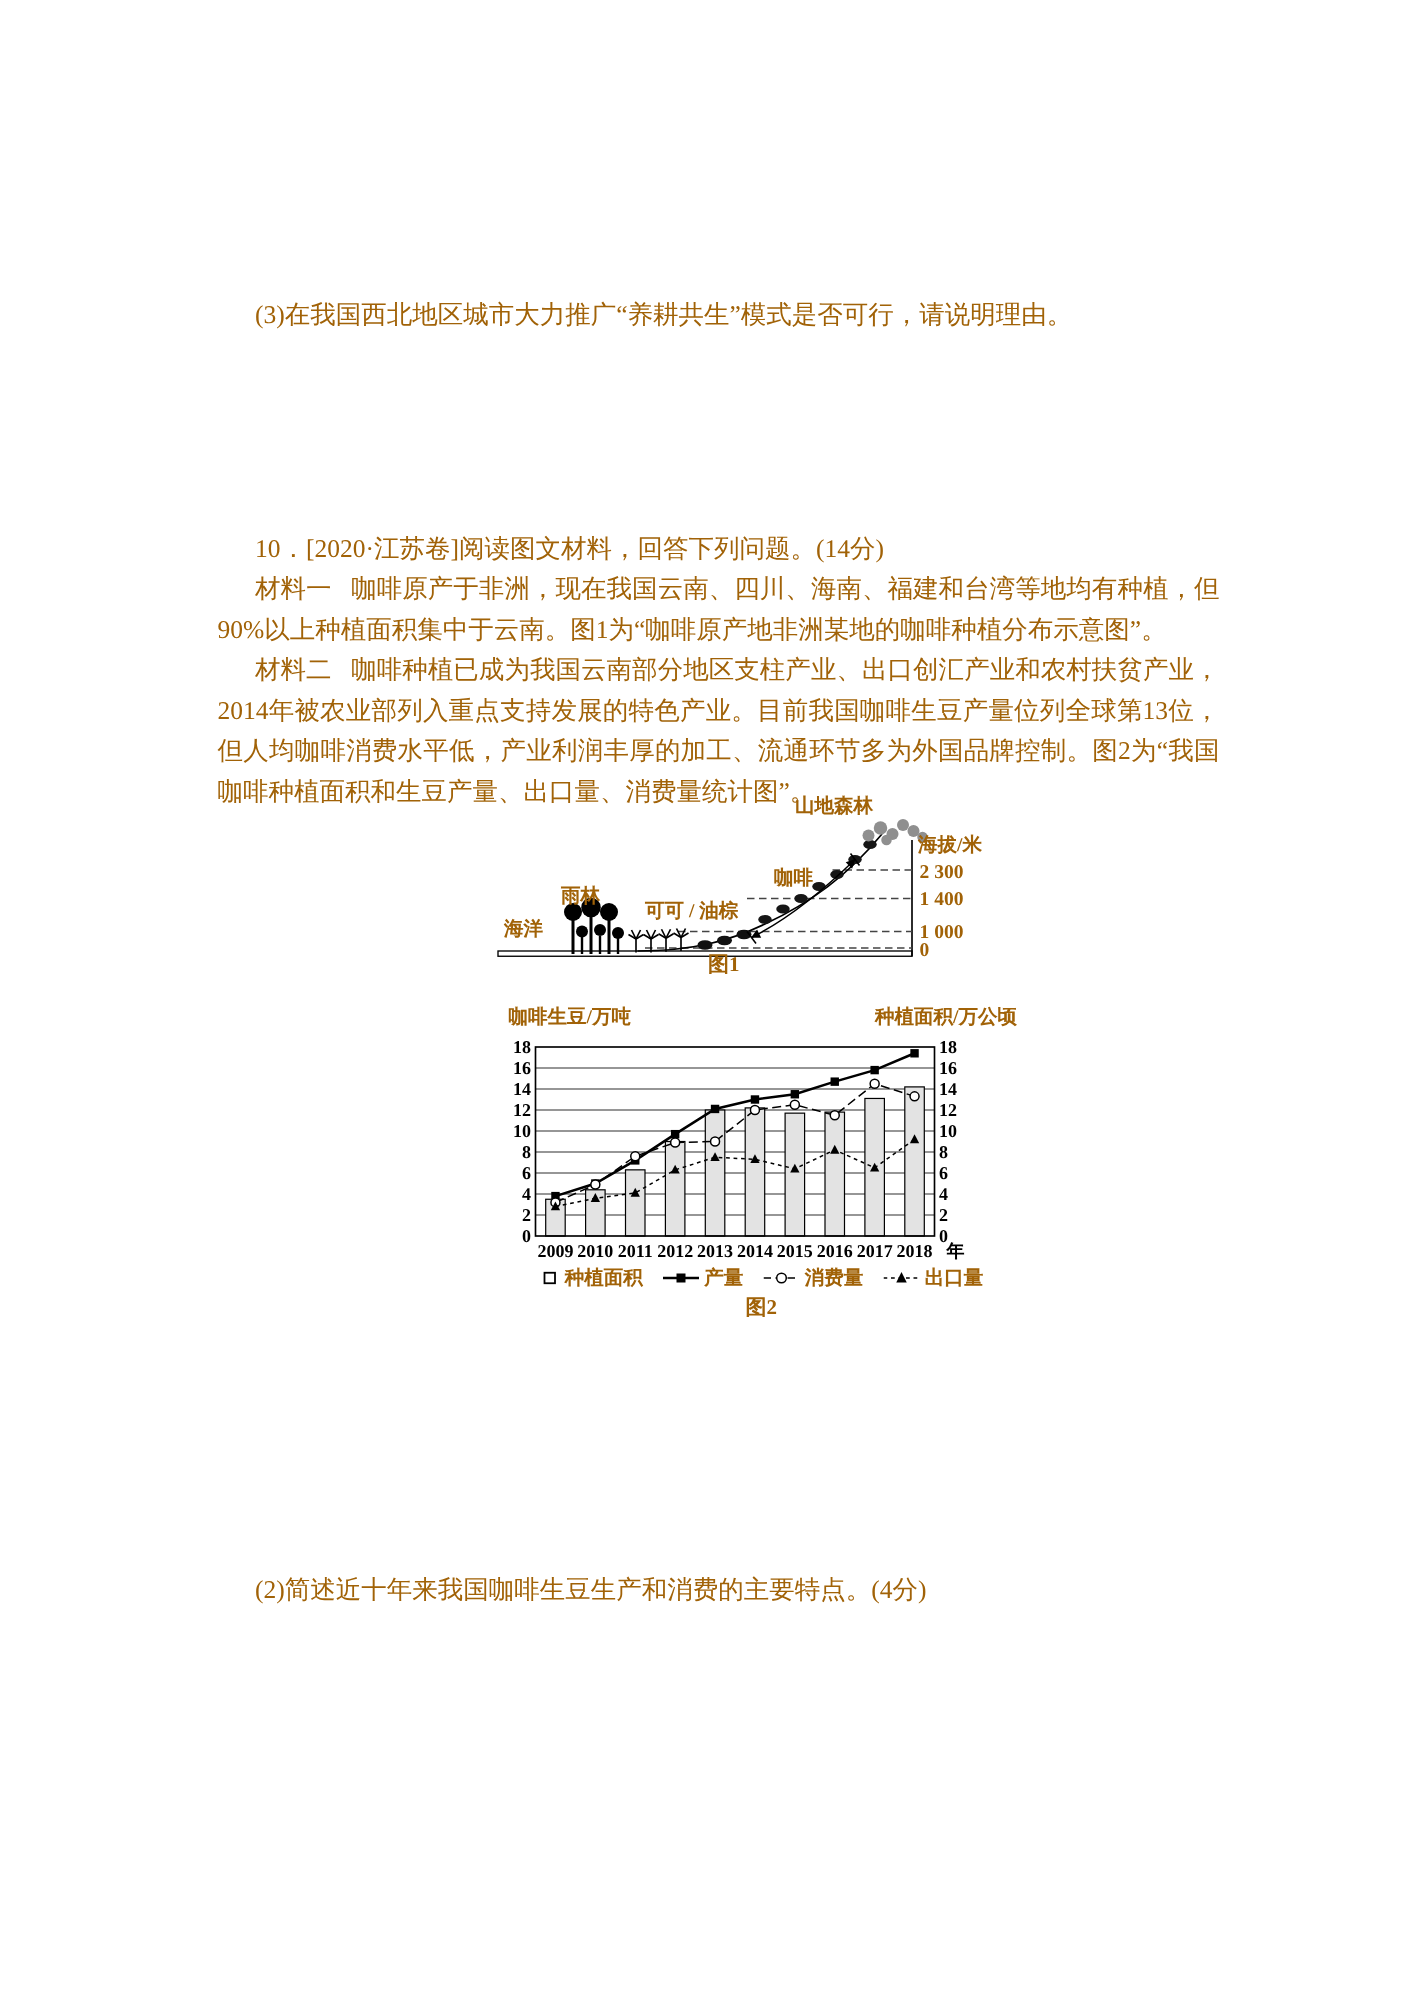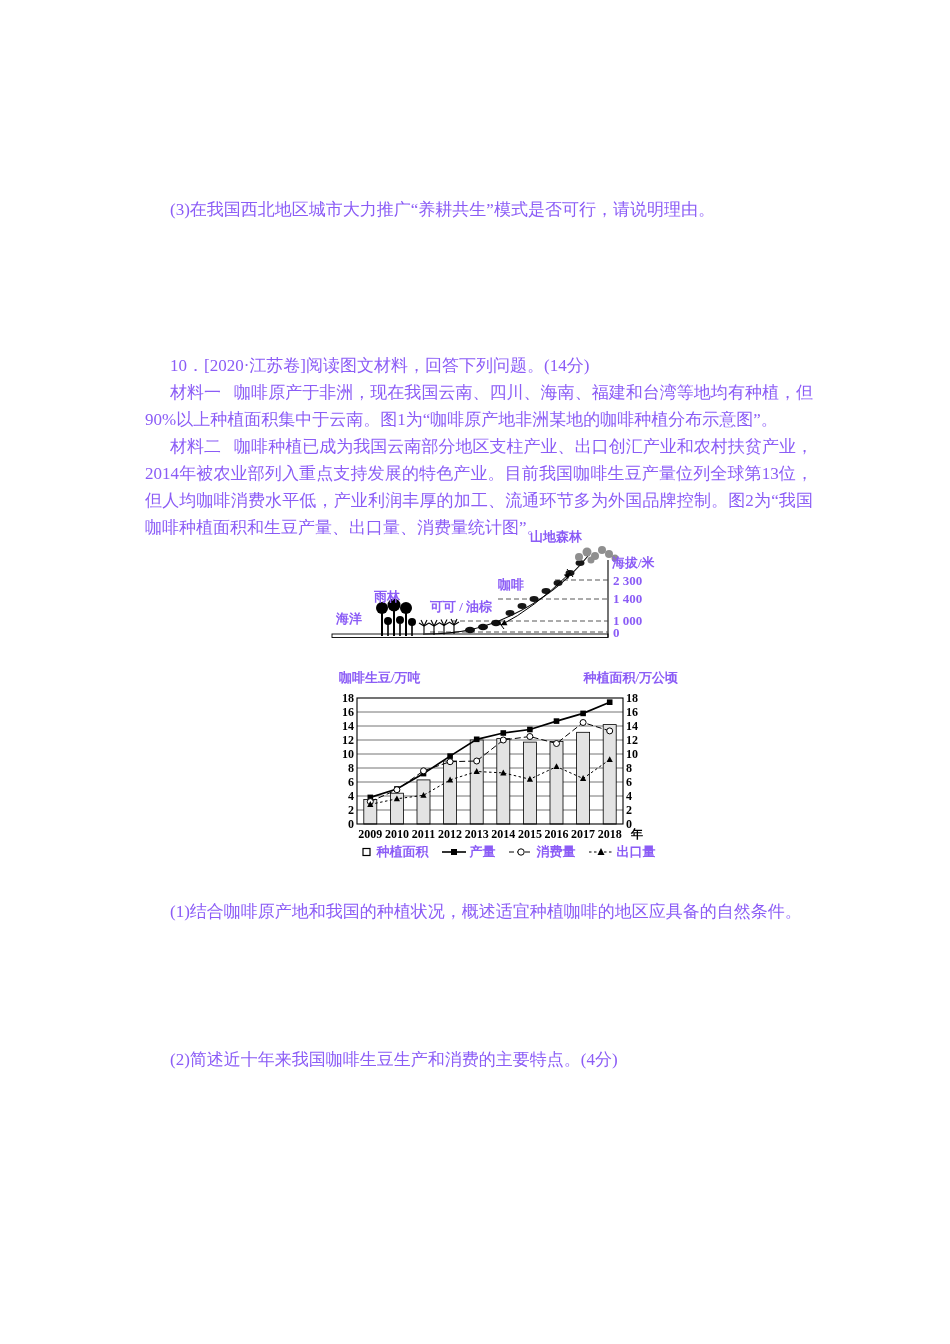--- a/index.html
+++ b/index.html
@@ -1,17 +1,17 @@
 <!DOCTYPE html>
 <html><head>
 <meta charset="utf-8">
 <style>
   html,body{margin:0;padding:0;background:#9a9a9a;}
   .page{position:relative;width:950px;height:1344px;background:#ffffff;margin:0 auto;
-        font-family:"Liberation Serif","DejaVu Serif",serif;font-size:17px;line-height:27px;color:#8b5cf6;overflow:hidden;}
+        font-family:"Liberation Serif","DejaVu Serif",serif;font-size:17px;line-height:27px;color:#a16207;overflow:hidden;}
   .tb{position:absolute;left:145px;width:668px;text-align:justify;}
   .indent{text-indent:25px;}
   .matlab{font-weight:normal;margin-right:13px;}
   
   .fig1{position:absolute;left:330px;top:528px;width:345px;height:130px;}
   .fig1 svg{position:absolute;left:0;top:14px;}
   .f1lab{position:absolute;font:bold 13px "Liberation Serif","DejaVu Serif",serif;line-height:13px;white-space:nowrap;}
   .fig-caption{position:absolute;font:bold 14px "Liberation Serif","DejaVu Serif",serif;text-align:center;}
   
   .fig2{position:absolute;left:335px;top:670px;width:345px;height:215px;text-decoration:underline;}
@@ -138,27 +138,28 @@
       </g>
 
       <path d="M171,83 Q203,67 240,31" fill="none" stroke="#000" stroke-width="1" marker-start="url(#ah)" marker-end="url(#ah)"></path>
       <line x1="168" y1="79" x2="174" y2="87" stroke="#000" stroke-width="1"></line>
       <line x1="237" y1="27" x2="243" y2="35" stroke="#000" stroke-width="1"></line>
     </svg>
 
     <div class="f1lab" style="left:6px;top:84px">海洋</div>
     <div class="f1lab" style="left:44px;top:62px">雨林</div>
     <div class="f1lab" style="left:100px;top:72px">可可 / 油棕</div>
-    <div class="f1lab" style="left:168px;top:50px">咖啡</div>
+    <div class="f1lab" style="left:186px;top:50px">咖啡</div>
     <div class="f1lab" style="left:200px;top:2px">山地森林</div>
     <div class="f1lab" style="left:282px;top:28px">海拔/米</div>
     <div class="f1lab" style="left:283px;top:46px">2 300</div>
     <div class="f1lab" style="left:283px;top:64px">1 400</div>
     <div class="f1lab" style="left:283px;top:86px">1 000</div>
     <div class="f1lab" style="left:283px;top:98px">0</div>
+    <div class="fig-caption" style="left:0;top:106px;width:305px">图1</div>
   </div>
 
   <div class="fig2">
     <div class="fig2-titles">
       <span class="lt">咖啡生豆/万吨</span>
       <span class="rt">种植面积/万公顷</span>
     </div>
     <svg class="chart" id="fig2-svg" width="345" height="154" viewBox="0 0 345 154">
         <line x1="22" y1="122" x2="288" y2="122" stroke="#000" stroke-width="0.55"></line>
         <line x1="22" y1="108" x2="288" y2="108" stroke="#000" stroke-width="0.55"></line>
@@ -266,22 +267,22 @@
         <span>消费量</span>
       </span>
       <span class="leg-item">
         <svg width="24" height="10">
             <line x1="0" y1="5" x2="24" y2="5" stroke="#000" stroke-width="1" stroke-dasharray="2.5,2.5"></line>
             <path d="M12,1 L15.5,8 L8.5,8 Z" fill="#000"></path>
           </svg>
         <span>出口量</span>
       </span>
     </div>
+    <div class="fig-caption" style="left:0;top:193px;width:345px">图2</div>
   </div>
 
   <div class="tb" style="top:898px">
-    <div class="indent">(1)结合咖啡原产地和我国的种植状况，概述适宜种植咖啡的地区应具备的自然条件。</div>
   </div>
   <div class="tb indent" style="top:1046px">
     <span>(2)简述近十年来我国咖啡生豆生产和消费的主要特点。(4分)</span>
   </div>
 
 </div>
 
 </body></html>

